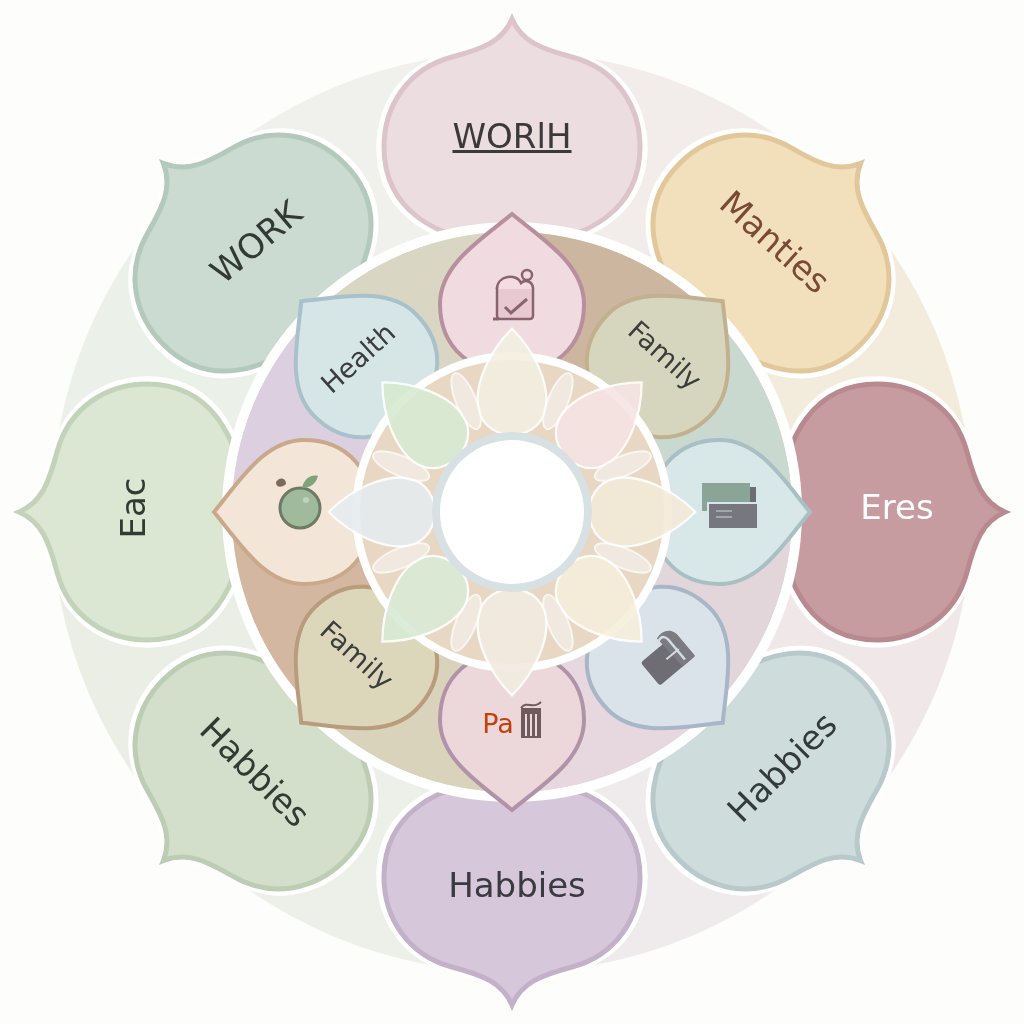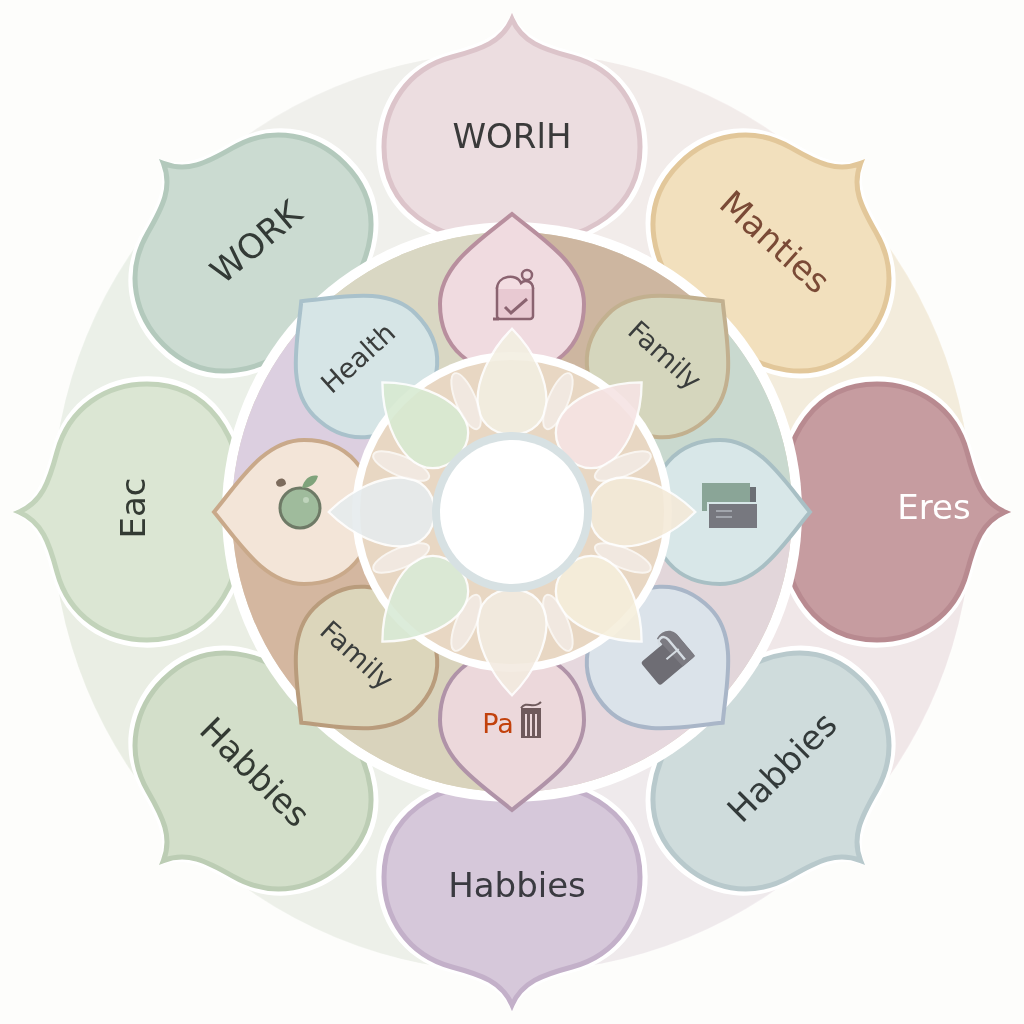--- a/index.html
+++ b/index.html
@@ -151,23 +151,23 @@
   <g transform="translate(527,722)">
     <rect x="-6" y="-14" width="20" height="30" fill="#6f5a5c"></rect>
     <rect x="-2" y="-8" width="2" height="22" fill="#ecd8db"></rect>
     <rect x="3" y="-8" width="2" height="22" fill="#ecd8db"></rect>
     <rect x="8" y="-8" width="2" height="22" fill="#ecd8db"></rect>
     <path d="M-6,-14 C0,-22 6,-12 14,-20" fill="none" stroke="#6f5a5c" stroke-width="2"></path>
   </g>
 </svg>
 
 <div id="labels">
-  <div class="lbl outer-lbl" style="left: 512px; top: 136px; transform: translate(-50%, -50%); color: rgb(58, 58, 58);">WORlH</div>
+  <div class="lbl outer-lbl" style="left: 512px; top: 136px; transform: translate(-50%, -50%); color: rgb(58, 58, 58); text-decoration: underline;">WORlH</div>
   <div class="lbl outer-lbl" style="left: 775px; top: 242px; transform: translate(-50%, -50%) rotate(42deg); color: rgb(122, 74, 54);">Manties</div>
-  <div class="lbl outer-lbl" style="left: 897px; top: 507px; transform: translate(-50%, -50%); color: rgb(255, 255, 255); margin-left: 37px;">Eres</div>
+  <div class="lbl outer-lbl" style="left: 897px; top: 507px; transform: translate(-50%, -50%); color: rgb(255, 255, 255);">Eres</div>
   <div class="lbl outer-lbl" style="left: 782px; top: 767px; transform: translate(-50%, -50%) rotate(-45deg); color: rgb(51, 58, 58);">Habbies</div>
   <div class="lbl outer-lbl" style="left: 517px; top: 885px; transform: translate(-50%, -50%); color: rgb(58, 58, 64);">Habbies</div>
   <div class="lbl outer-lbl" style="left: 255px; top: 772px; transform: translate(-50%, -50%) rotate(45deg); color: rgb(51, 58, 51);">Habbies</div>
   <div class="lbl outer-lbl" style="left: 133px; top: 508px; transform: translate(-50%, -50%) rotate(-90deg); color: rgb(51, 58, 51);">Eac</div>
   <div class="lbl outer-lbl" style="left: 256px; top: 242px; transform: translate(-50%, -50%) rotate(-40deg); color: rgb(51, 58, 54);">WORK</div>
 
   <div class="lbl mid-lbl" style="left:358px; top:358px; transform:translate(-50%,-50%) rotate(-42deg);">Health</div>
   <div class="lbl mid-lbl" style="left:665px; top:355px; transform:translate(-50%,-50%) rotate(42deg);">Family</div>
   <div class="lbl mid-lbl" style="left:357px; top:655px; transform:translate(-50%,-50%) rotate(42deg);">Family</div>
   <div class="lbl mid-lbl" style="left:498px; top:723px; transform:translate(-50%,-50%); color:#c2410c;">Pa</div>

